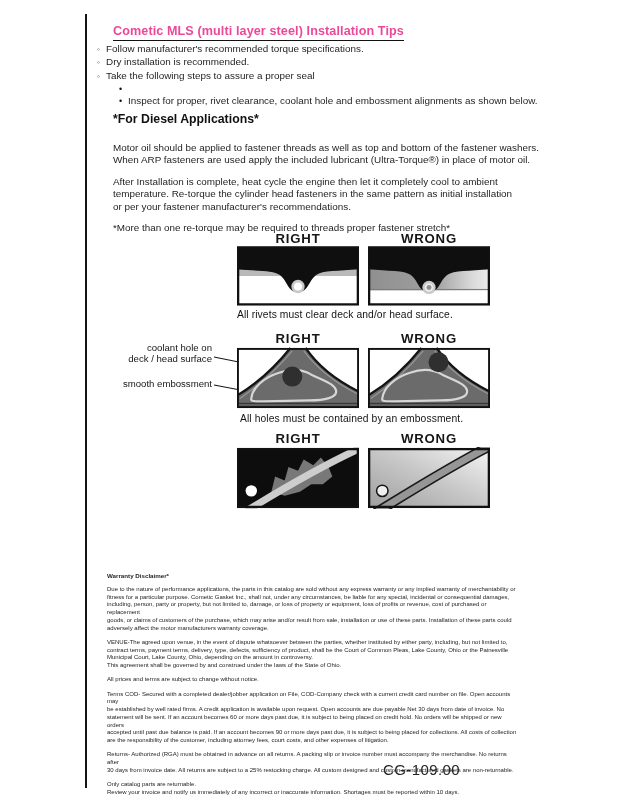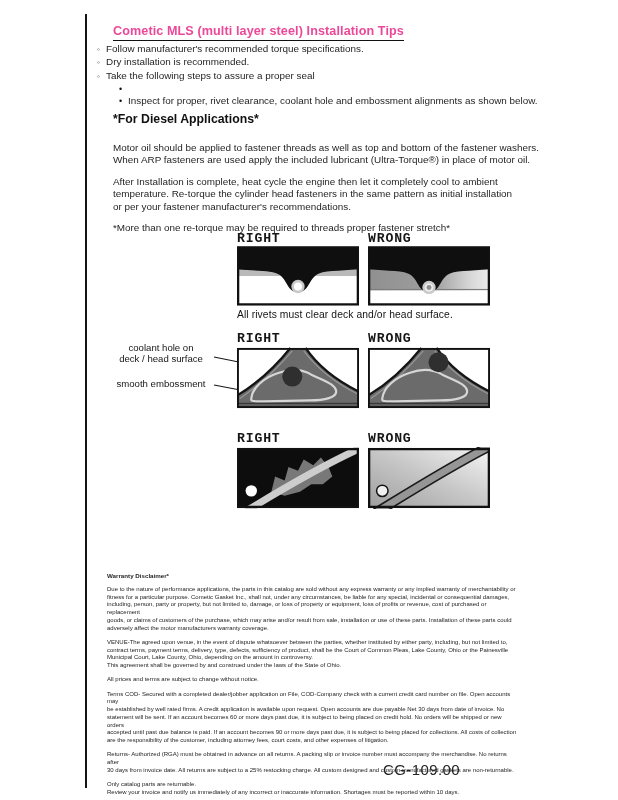--- a/index.html
+++ b/index.html
@@ -14,24 +14,24 @@
   }
   .bullets{position:absolute;left:97px;top:43px;width:500px;font-size:9.9px;line-height:12.3px;color:#1e1e1e;}
   .brow{display:flex;align-items:baseline;}
   .brow .glyph{width:9px;flex:0 0 9px;font-size:8px;color:#333;}
   .brow.sub{margin-left:22px;}
   .brow.sub .glyph{font-size:9px;color:#111;}
   .diesel{position:absolute;left:113px;top:112px;width:430px;}
   .diesel h2{margin:0 0 16px 0;font-size:12.3px;font-weight:700;color:#111;line-height:14px;}
   .diesel p{margin:0 0 9.5px 0;font-size:9.9px;line-height:12.3px;color:#1e1e1e;}
   .pre{white-space:pre-line;}
-  .dlabel{position:absolute;width:122px;font-size:13.2px;font-weight:700;letter-spacing:0.8px;color:#161616;font-family:Liberation Mono, monospace;}
+  .dlabel{position:absolute;width:122px;text-align:center;font-size:13.2px;font-weight:700;letter-spacing:0.8px;color:#161616;}
   .dbox{position:absolute;display:block;}
   .caption{position:absolute;font-size:10.3px;line-height:12px;color:#141414;letter-spacing:0.1px;}
-  .sidelabel{position:absolute;width:102px;text-align:center;font-size:9.6px;line-height:10.8px;color:#161616;}
+  .sidelabel{position:absolute;width:102px;text-align:right;font-size:9.6px;line-height:10.8px;color:#161616;}
   .leaders{position:absolute;left:0;top:0;width:618px;height:800px;pointer-events:none;}
   .disclaimer{position:absolute;left:107px;top:572px;width:412px;font-size:6px;line-height:7.75px;color:#242424;}
   .disclaimer .dh{font-weight:700;font-size:6.2px;margin:0 0 6px 0;}
   .disclaimer p{margin:0 0 6.5px 0;}
   .docnum{position:absolute;left:383px;top:761px;font-size:15px;letter-spacing:0.4px;color:#242424;}
 </style>
 </head>
 <body>
 
 <div class="page">
@@ -140,20 +140,21 @@
     <path d="M72,0 C84,18 104,34 128,46" fill="none" stroke="#141414" stroke-width="2.4"></path>
     <path d="M58,3 C42,22 22,40 3,53" fill="none" stroke="#989898" stroke-width="1.2"></path>
     <path d="M70,3 C83,20 102,36 126,48" fill="none" stroke="#989898" stroke-width="1.2"></path>
     <path d="M15,53 C16,42 28,31 44,26 C58,21 68,22 78,28 C92,35 103,38 104,45 C105,52 92,55 76,55 L28,56 C18,56 14,56 15,53 Z" fill="none" stroke="#d6d6d6" stroke-width="2.3"></path>
     <circle cx="74" cy="15" r="10.5" fill="#2f2f2f"></circle>
     <rect x="0" y="57.5" width="128" height="1.4" fill="#383838"></rect>
     <rect x="0" y="58.9" width="128" height="4.1" fill="#606060"></rect>
     <rect x="1" y="1" width="126" height="61" fill="none" stroke="#111111" stroke-width="2"></rect>
   </svg>
 
+  <div class="caption" style="left:240px;top:413px">All holes must be contained by an embossment.</div>
 
   <div class="dlabel" style="left:237px;top:431px">RIGHT</div>
   <div class="dlabel" style="left:368px;top:431px">WRONG</div>
 
   <svg class="dbox" style="left:237px;top:447px" width="122" height="62" viewBox="0 0 128 63">
     <rect x="0" y="0" width="128" height="63" fill="#0d0d0d"></rect>
     <path d="M36,46 L40,30 L50,34 L54,20 L64,24 L70,12 L80,18 L88,10 L96,20 L100,30 L90,38 L78,38 L66,46 L50,50 Z" fill="#787878"></path>
     <path d="M10,66 C46,44 86,20 130,0" fill="none" stroke="#cdcdcd" stroke-width="7.5"></path>
     <circle cx="15" cy="45" r="6" fill="#ffffff"></circle>
     <rect x="1.2" y="1.2" width="125.6" height="60.6" fill="none" stroke="#111111" stroke-width="2.4"></rect>

